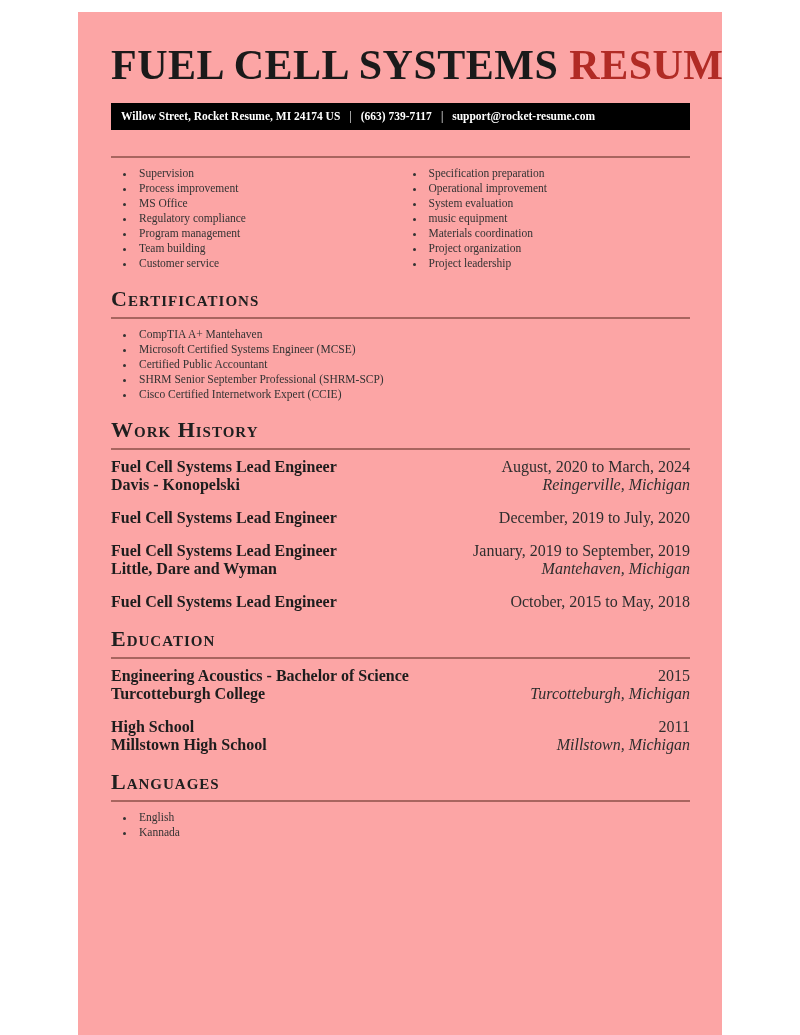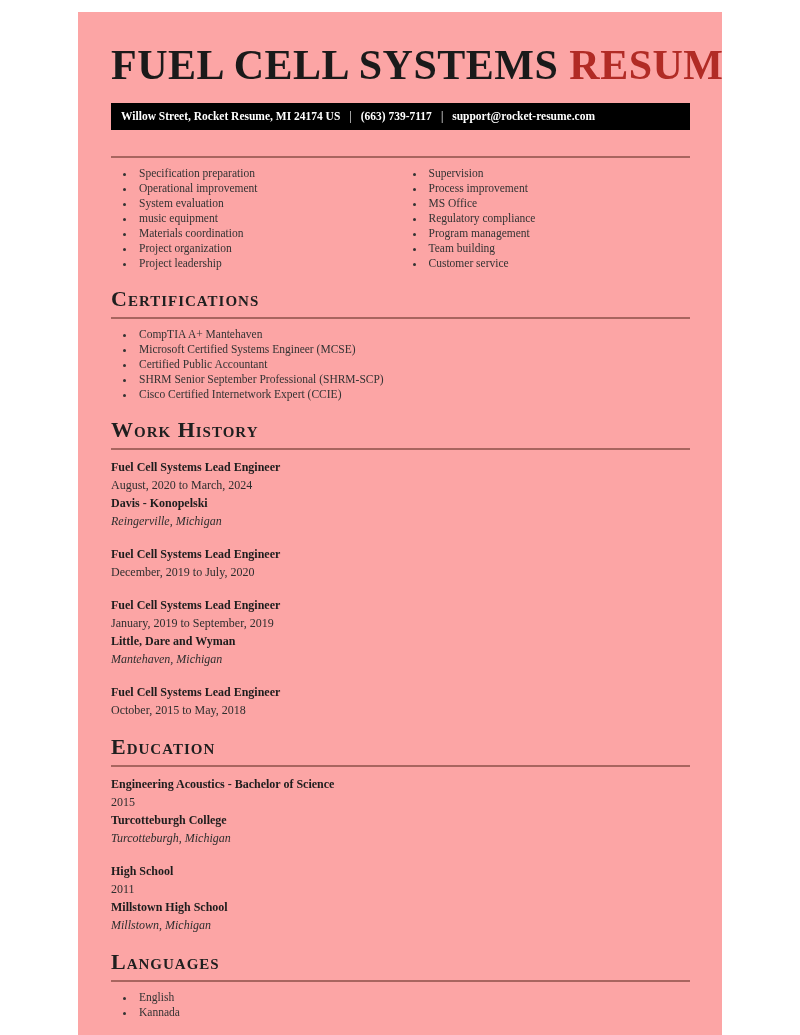--- a/index.html
+++ b/index.html
@@ -73,64 +73,63 @@
   ul.bullets li { padding-left: 3px; }
   ul.bullets.single { margin-top: 8px; }
   
   .entries { margin-top: 8px; }
   .entry { margin-top: 15px; }
   .entry:first-child { margin-top: 0; }
   .entry-row {
     display: flex;
     justify-content: space-between;
     align-items: baseline;
-    font-size: 12px;
+    font-size: 16px;
     line-height: 18px;
-    flex-direction: column;
   }
   .entry-left  { font-weight: bold; color: #1d1d1d; }
   .entry-right { color: #2e2e2e; text-align: right; }
   .entry-right.italic { font-style: italic; }
 </style>
 </head>
 <body>
 
 <div class="page">
 
   <div class="page-title"><span>FUEL CELL SYSTEMS </span><span class="accent">RESUME</span></div>
 
   <div class="contact-bar">
     <span>Willow Street, Rocket Resume, MI 24174 US</span><span class="sep">|</span><span>(663) 739-7117</span><span class="sep">|</span><span>support@rocket-resume.com</span>
   </div>
 
   <div class="section first">
     <div class="section-rule"></div>
     <div class="bullets-wrap">
+      <div class="bullets-col">
+        <ul class="bullets">
+          <li>Supervision</li>
+          <li>Process improvement</li>
+          <li>MS Office</li>
+          <li>Regulatory compliance</li>
+          <li>Program management</li>
+          <li>Team building</li>
+          <li>Customer service</li>
+        </ul>
+      </div>
       <div class="bullets-col">
         <ul class="bullets">
           <li>Specification preparation</li>
           <li>Operational improvement</li>
           <li>System evaluation</li>
           <li>music equipment</li>
           <li>Materials coordination</li>
           <li>Project organization</li>
           <li>Project leadership</li>
         </ul>
       </div>
-      <div class="bullets-col">
-        <ul class="bullets">
-          <li>Supervision</li>
-          <li>Process improvement</li>
-          <li>MS Office</li>
-          <li>Regulatory compliance</li>
-          <li>Program management</li>
-          <li>Team building</li>
-          <li>Customer service</li>
-        </ul>
-      </div>
     </div>
   </div>
 
   <div class="section">
     <div class="section-heading">Certifications</div>
     <div class="section-rule"></div>
     <ul class="bullets single">
       <li>CompTIA A+ Mantehaven</li>
       <li>Microsoft Certified Systems Engineer (MCSE)</li>
       <li>Certified Public Accountant</li>

